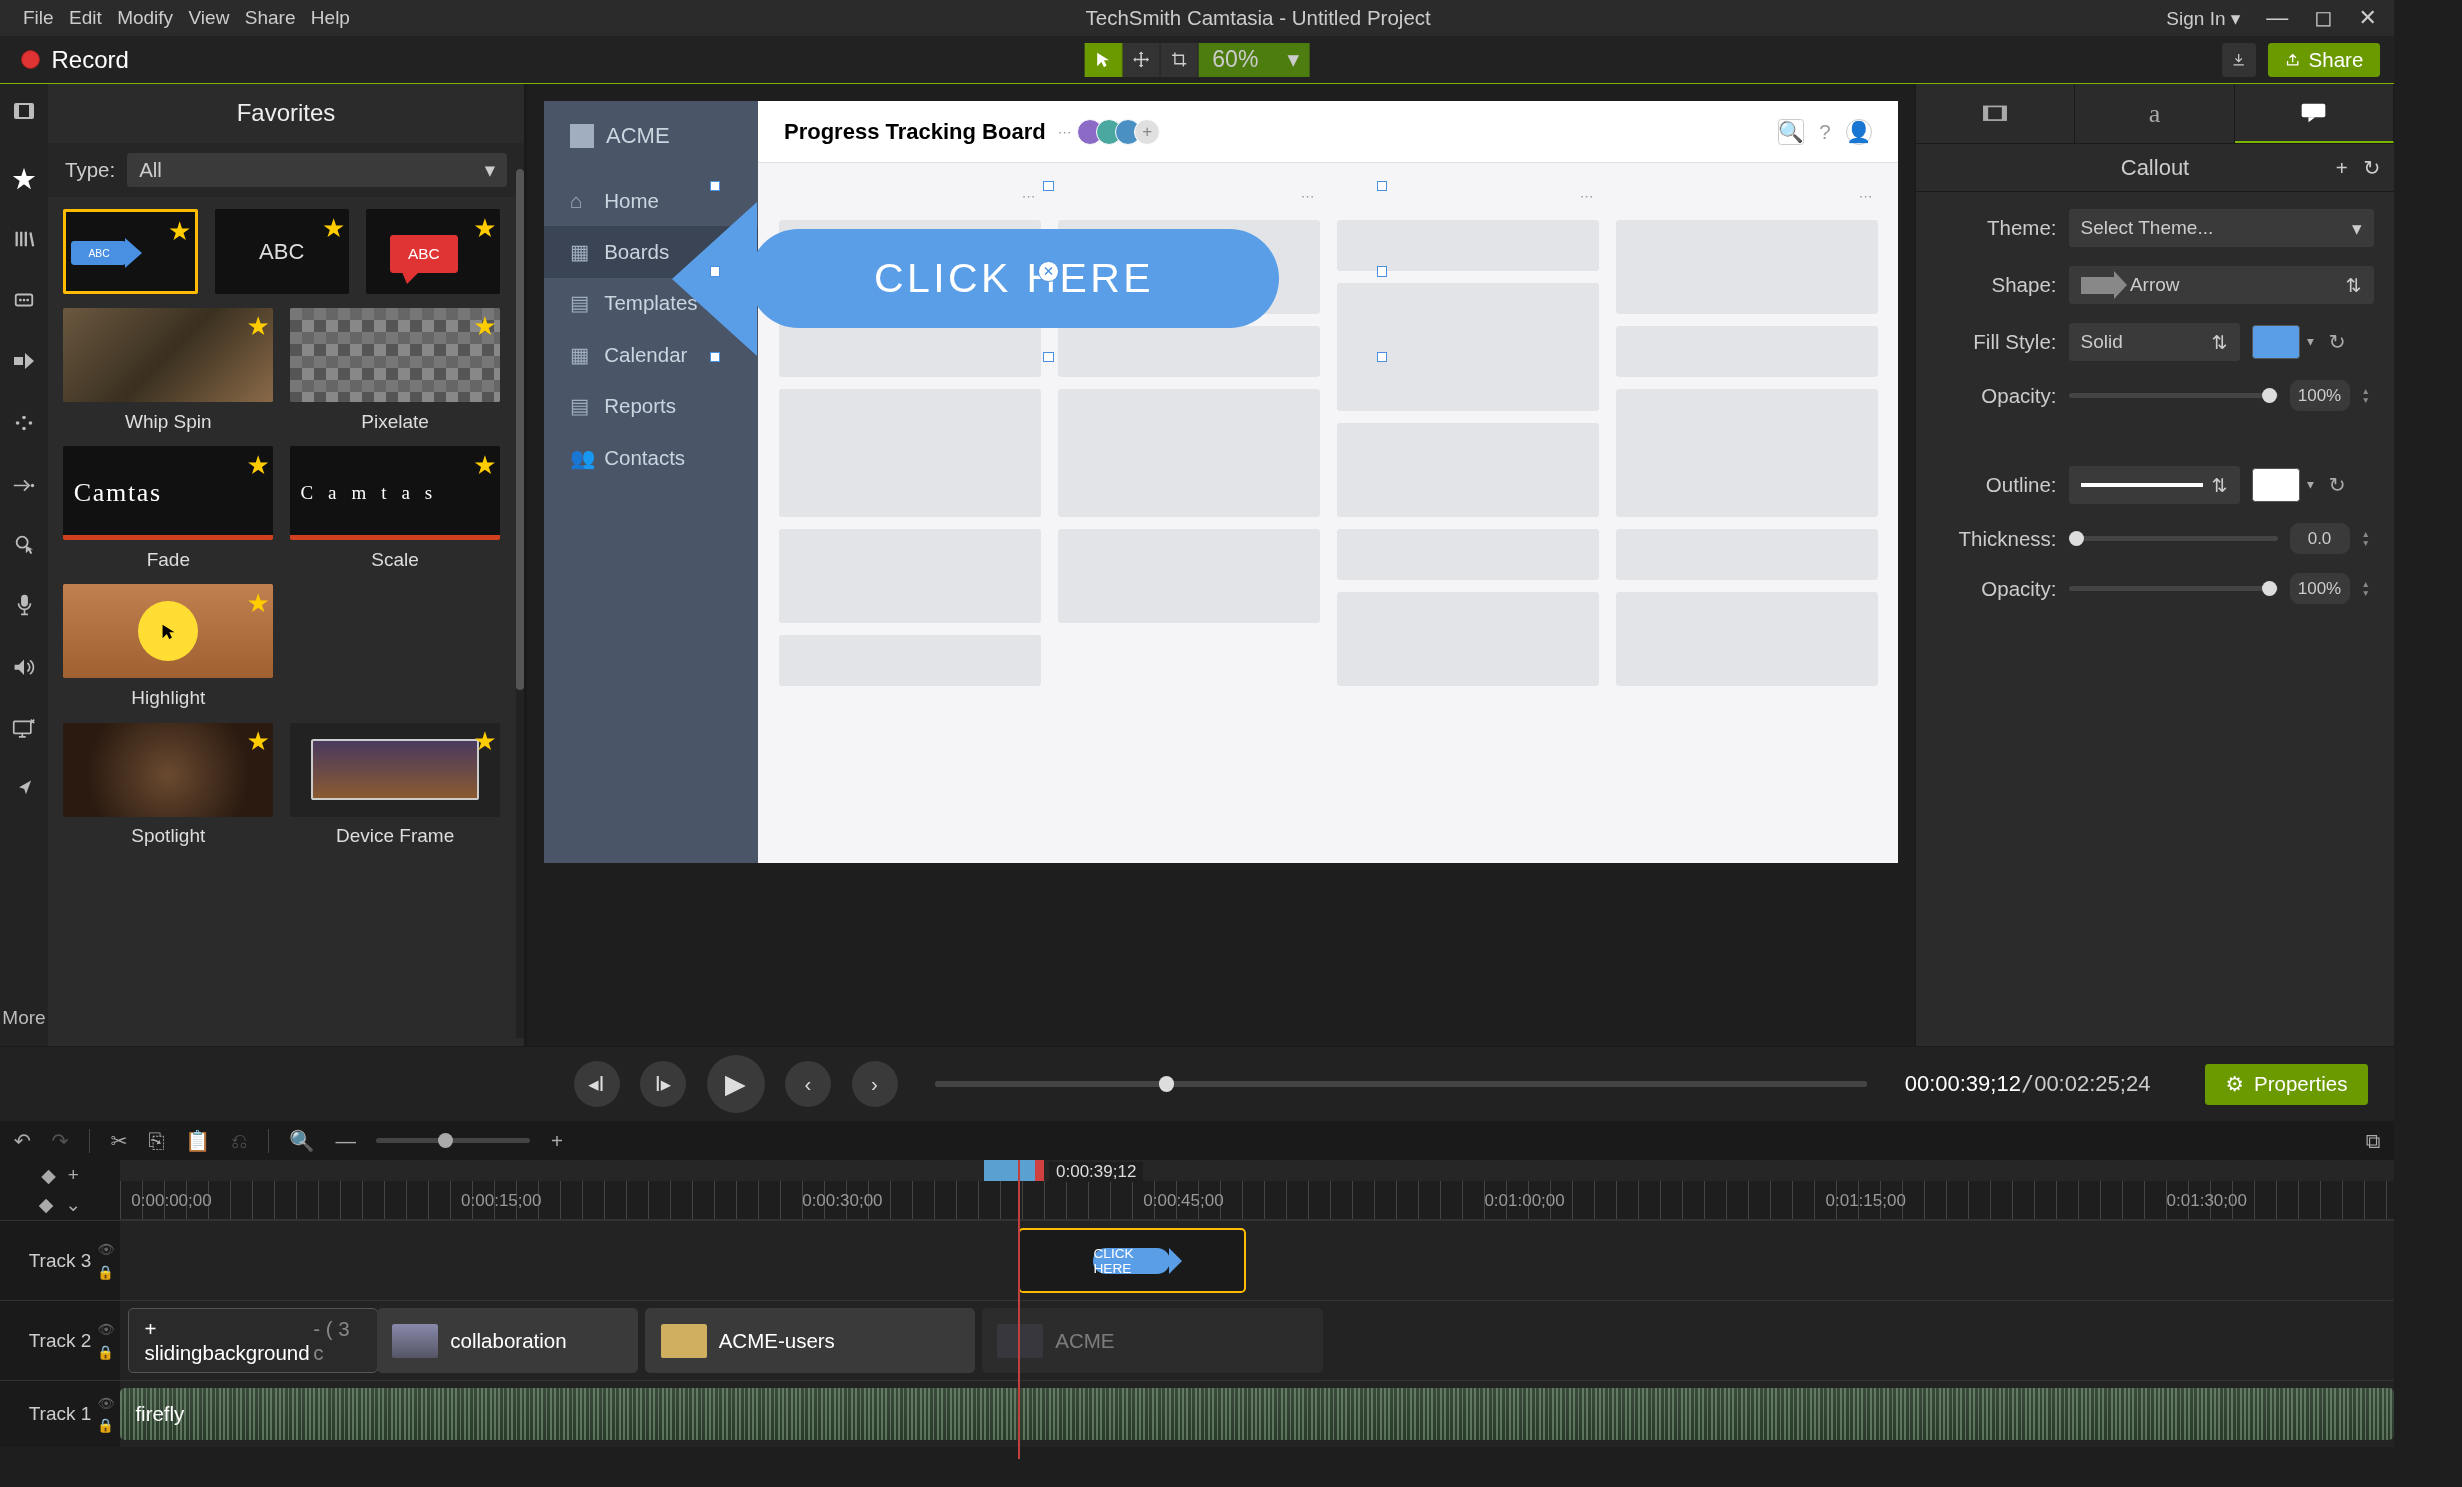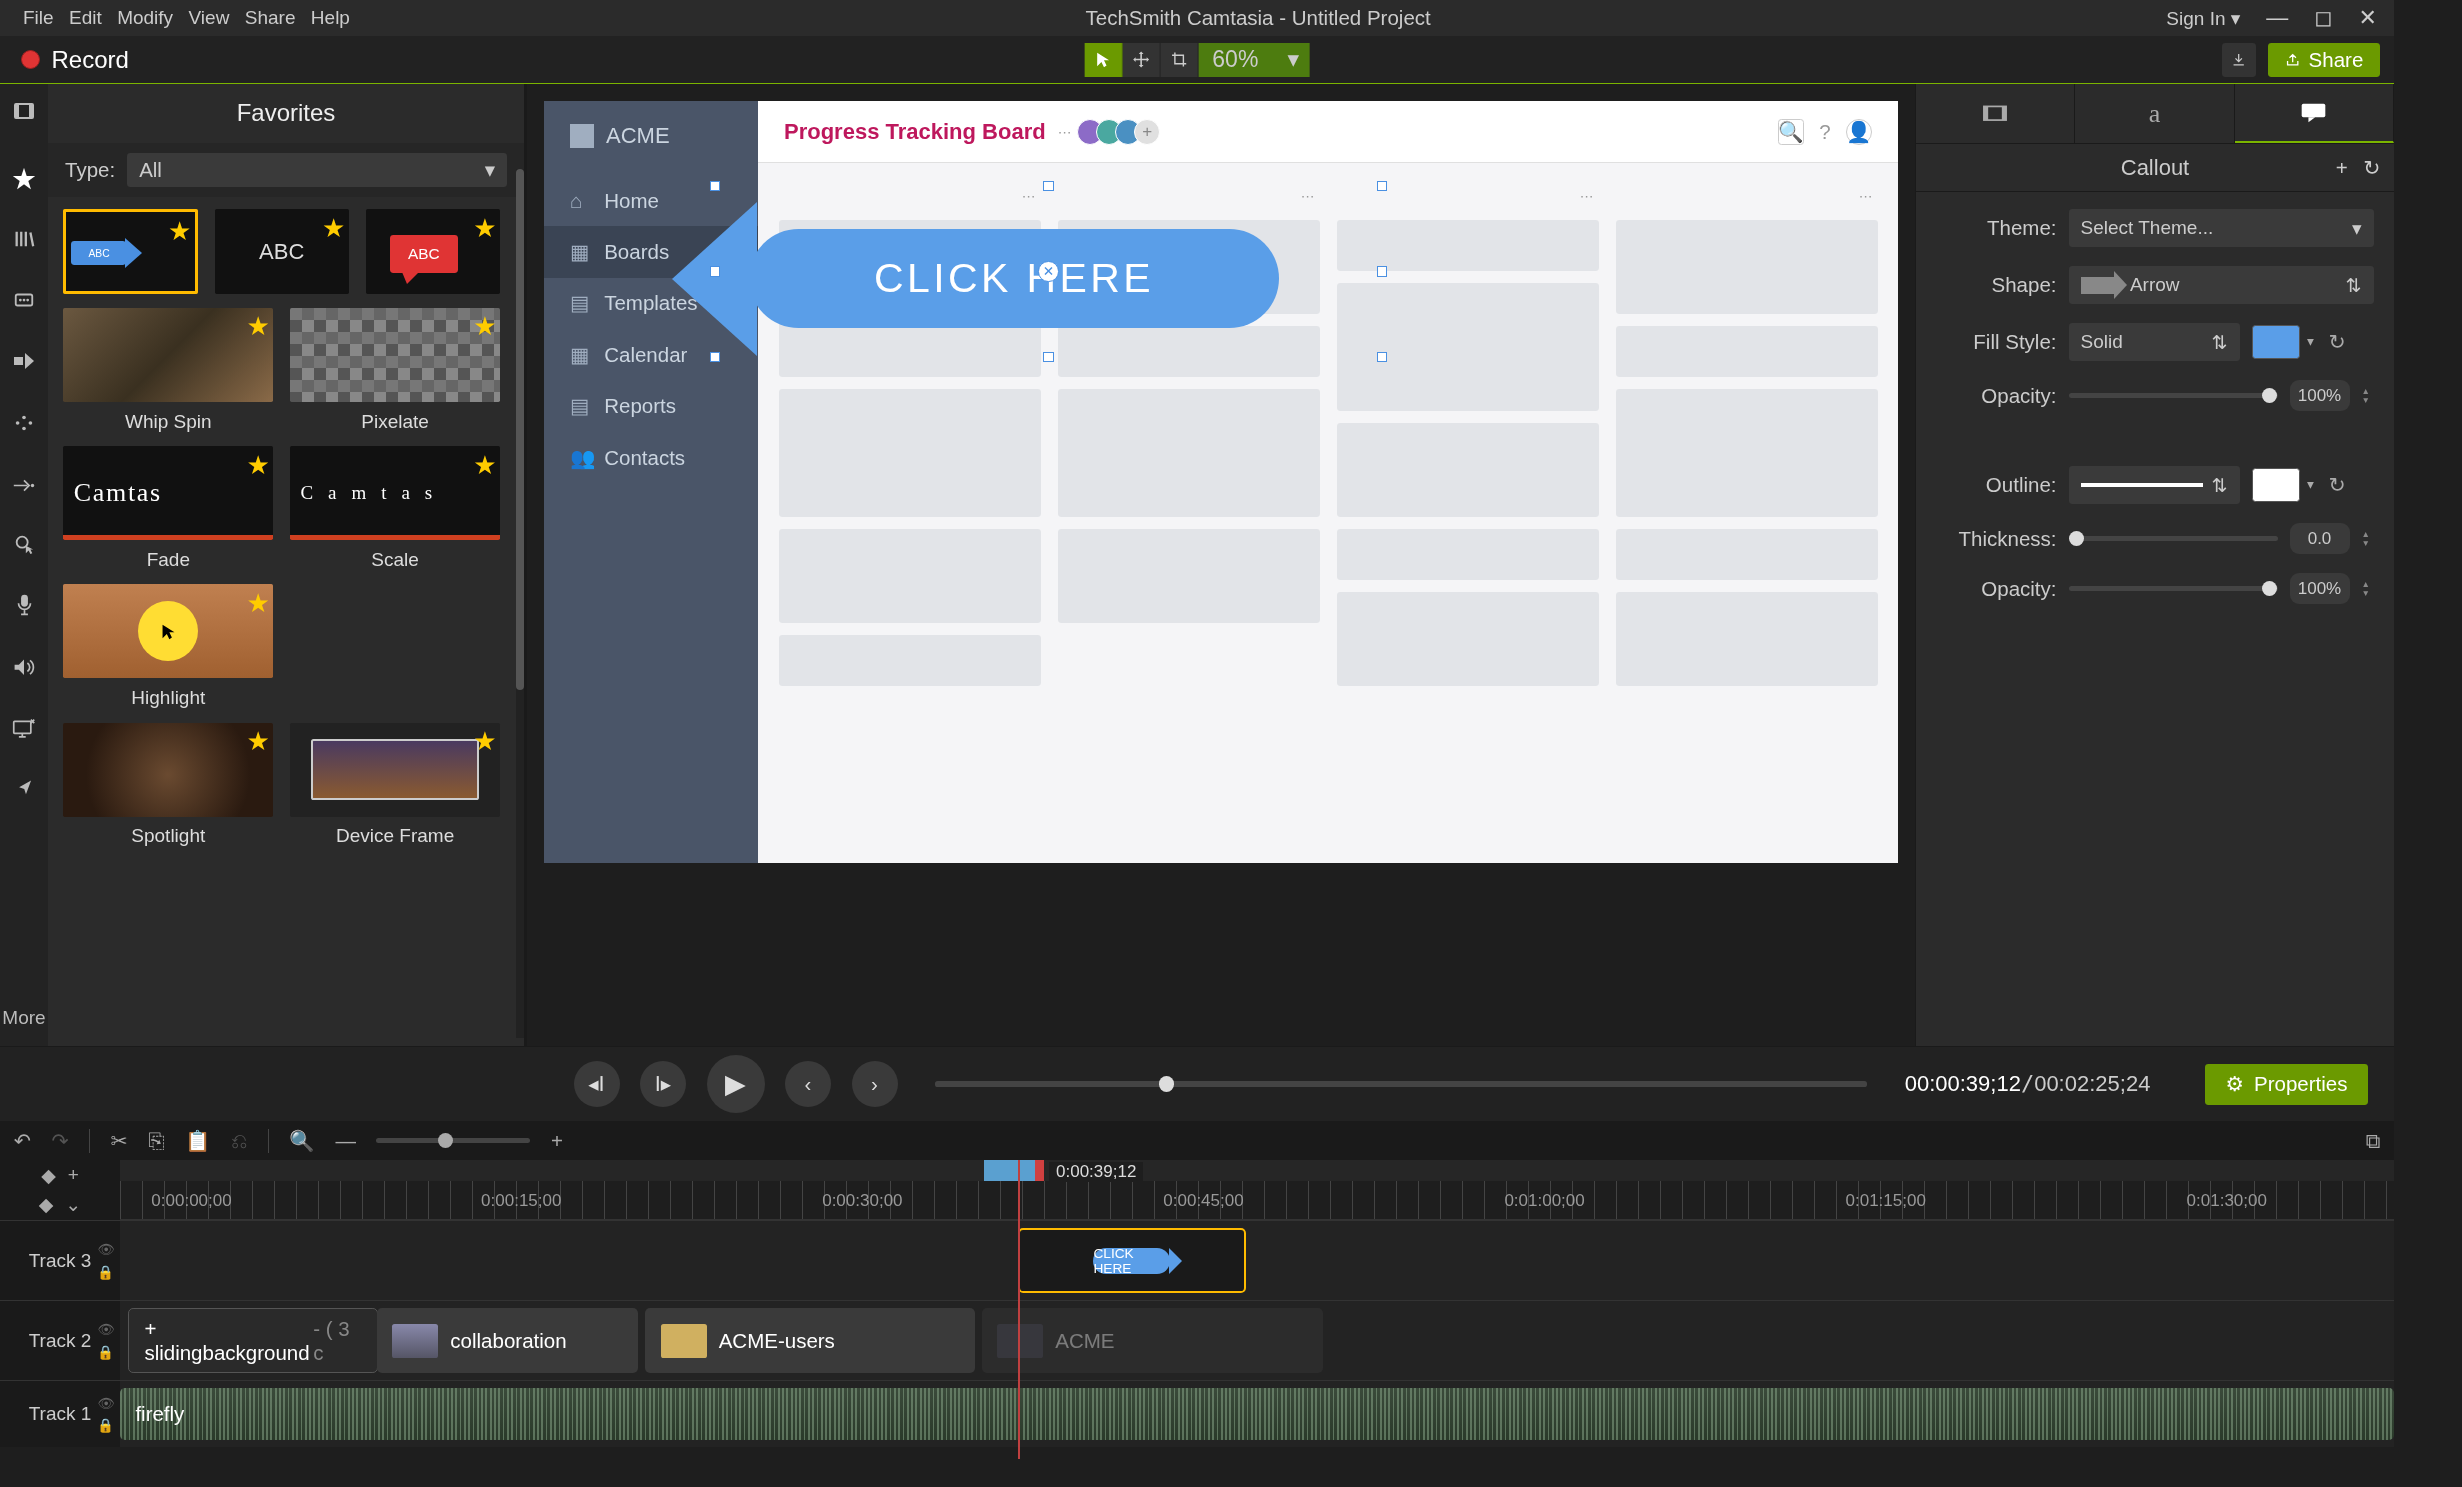--- a/index.html
+++ b/index.html
@@ -70,21 +70,21 @@
 .canvas { width: 100%; background: #fff; position: relative; aspect-ratio: 16/9; }
 .mock-app { position: absolute; inset: 0; display: flex; }
 .mock-sidebar { width: 214px; background: #4a5568; display: flex; flex-direction: column; padding-top: 22px; }
 .mock-logo { display: flex; align-items: center; gap: 12px; padding: 0 26px 26px; color: #cbd5e0; font-size: 22px; }
 .mock-logo-box { width: 24px; height: 24px; background: #a0aec0; }
 .mock-nav-item { display: flex; align-items: center; gap: 13.7px; padding: 13.7px 26px; color: #cbd5e0; font-size: 20.5px; }
 .mock-nav-item.active { background: #3a4454; }
 .mock-nav-icon { width: 20.5px; color: #a0aec0; }
 .mock-main { flex: 1; background: #f5f5f7; display: flex; flex-direction: column; }
 .mock-header { height: 62px; background: #fff; display: flex; align-items: center; padding: 0 26px; gap: 12px; border-bottom: 0.9px solid #e0e0e0; }
-.mock-header-title { font-size: 22px; font-weight: 600; color: #be185d; }
+.mock-header-title { font-size: 22px; font-weight: 600; color: #000000; }
 .mock-dots { color: #999; }
 .mock-avatars { display: flex; }
 .mock-avatar { width: 26px; height: 26px; border-radius: 50%; margin-left: -6.8px; border: 1.7px solid #fff; }
 .mock-header-right { margin-left: auto; display: flex; gap: 15.4px; align-items: center; color: #999; font-size: 20.5px; }
 .mock-search { width: 26px; height: 26px; border: 0.9px solid #ccc; border-radius: 3.4px; }
 .mock-board { flex: 1; display: flex; gap: 17px; padding: 20.5px; overflow: hidden; }
 .mock-col { flex: 1; display: flex; flex-direction: column; gap: 12px; }
 .mock-col-head { height: 24px; display: flex; justify-content: flex-end; align-items: center; color: #999; padding: 0 5.1px; }
 .mock-card { background: #e2e4e8; border-radius: 3.4px; }
 .mock-card.sm { height: 51px; }
@@ -145,21 +145,21 @@
 
 
 .timeline { background: #1e1e1e; display: flex; flex-direction: column; }
 .tl-header { display: flex; height: 60px; }
 .tl-left-head { width: 120px; background: #1a1a1a; display: flex; flex-direction: column; align-items: center; justify-content: center; gap: 5.1px; color: #aaa; font-size: 19px; }
 .tl-ruler { flex: 1; position: relative; background: #1e1e1e; }
 .tl-marker-zone { position: absolute; top: 0; left: 0; right: 0; height: 20.5px; background: #262626; }
 .tl-playhead-flag { position: absolute; top: 0; width: 51px; height: 20.5px; background: #5aa0d0; }
 .tl-playhead-flag.red { background: #d04040; width: 8.5px; }
 .tl-time-label { position: absolute; top: 1.7px; font-size: 17px; color: #ddd; background: #1e1e1e; padding: 0 6.8px; }
-.tl-tick-label { position: absolute; top: 31px; font-size: 17px; color: #999; margin-left: 20px; }
+.tl-tick-label { position: absolute; top: 31px; font-size: 17px; color: #999; }
 .tl-ticks { position: absolute; top: 20.5px; left: 0; right: 0; height: 39px; background: repeating-linear-gradient(90deg, #444 0 0.9px, transparent 0.9px 22px); border-bottom: 0.9px solid #333; }
 .tl-playhead-line { position: absolute; top: 0; bottom: -239px; width: 1.7px; background: #c04040; z-index: 5; }
 
 .tl-track { display: flex; height: 67px; border-top: 0.9px solid #333; }
 .tl-track.tall { height: 80px; }
 .tl-track-head { width: 120px; background: #1a1a1a; display: flex; align-items: center; justify-content: center; gap: 8.5px; font-size: 19px; color: #ccc; position: relative; }
 .tl-track-icons { position: absolute; right: 5.1px; display: flex; flex-direction: column; gap: 6.8px; color: #666; font-size: 13.7px; }
 .tl-track-body { flex: 1; position: relative; background: #232323; }
 .tl-clip { position: absolute; top: 6.8px; bottom: 6.8px; border-radius: 5.1px; display: flex; align-items: center; padding: 0 15.4px; font-size: 20.5px; color: #fff; overflow: hidden; }
 .tl-clip.callout { background: #1a1a1a; border: 2.6px solid #ffbb00; justify-content: center; }

